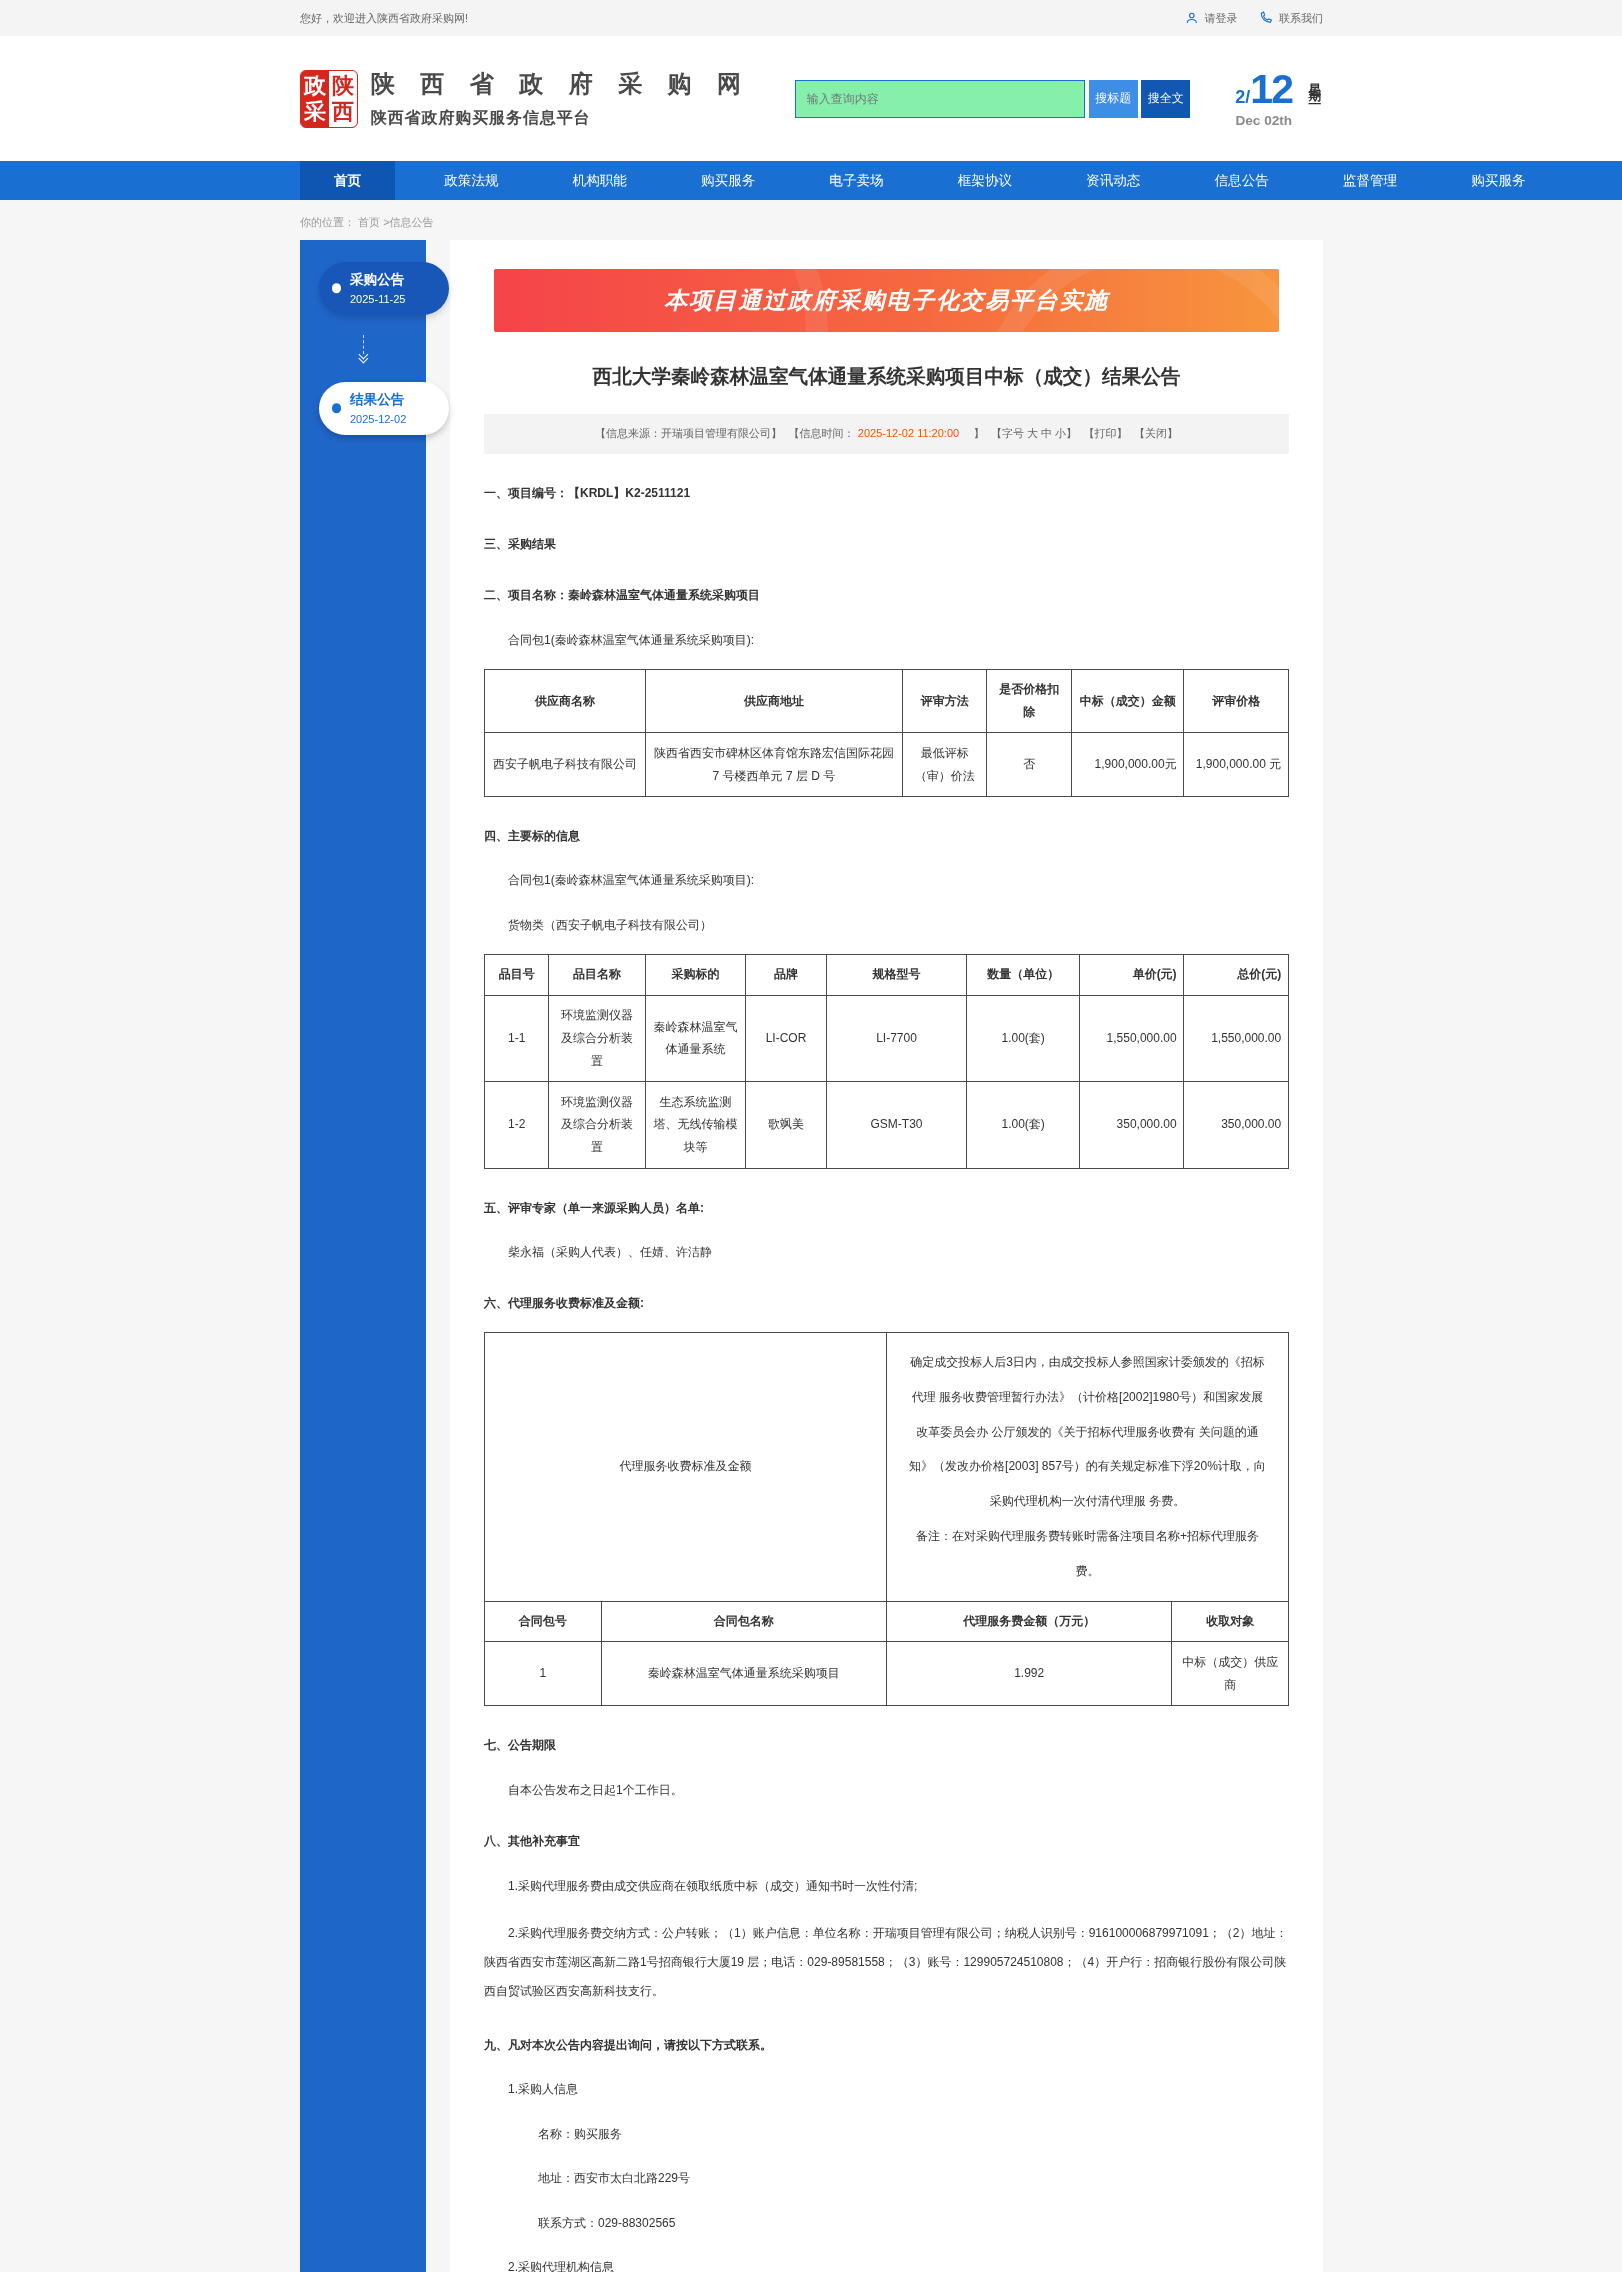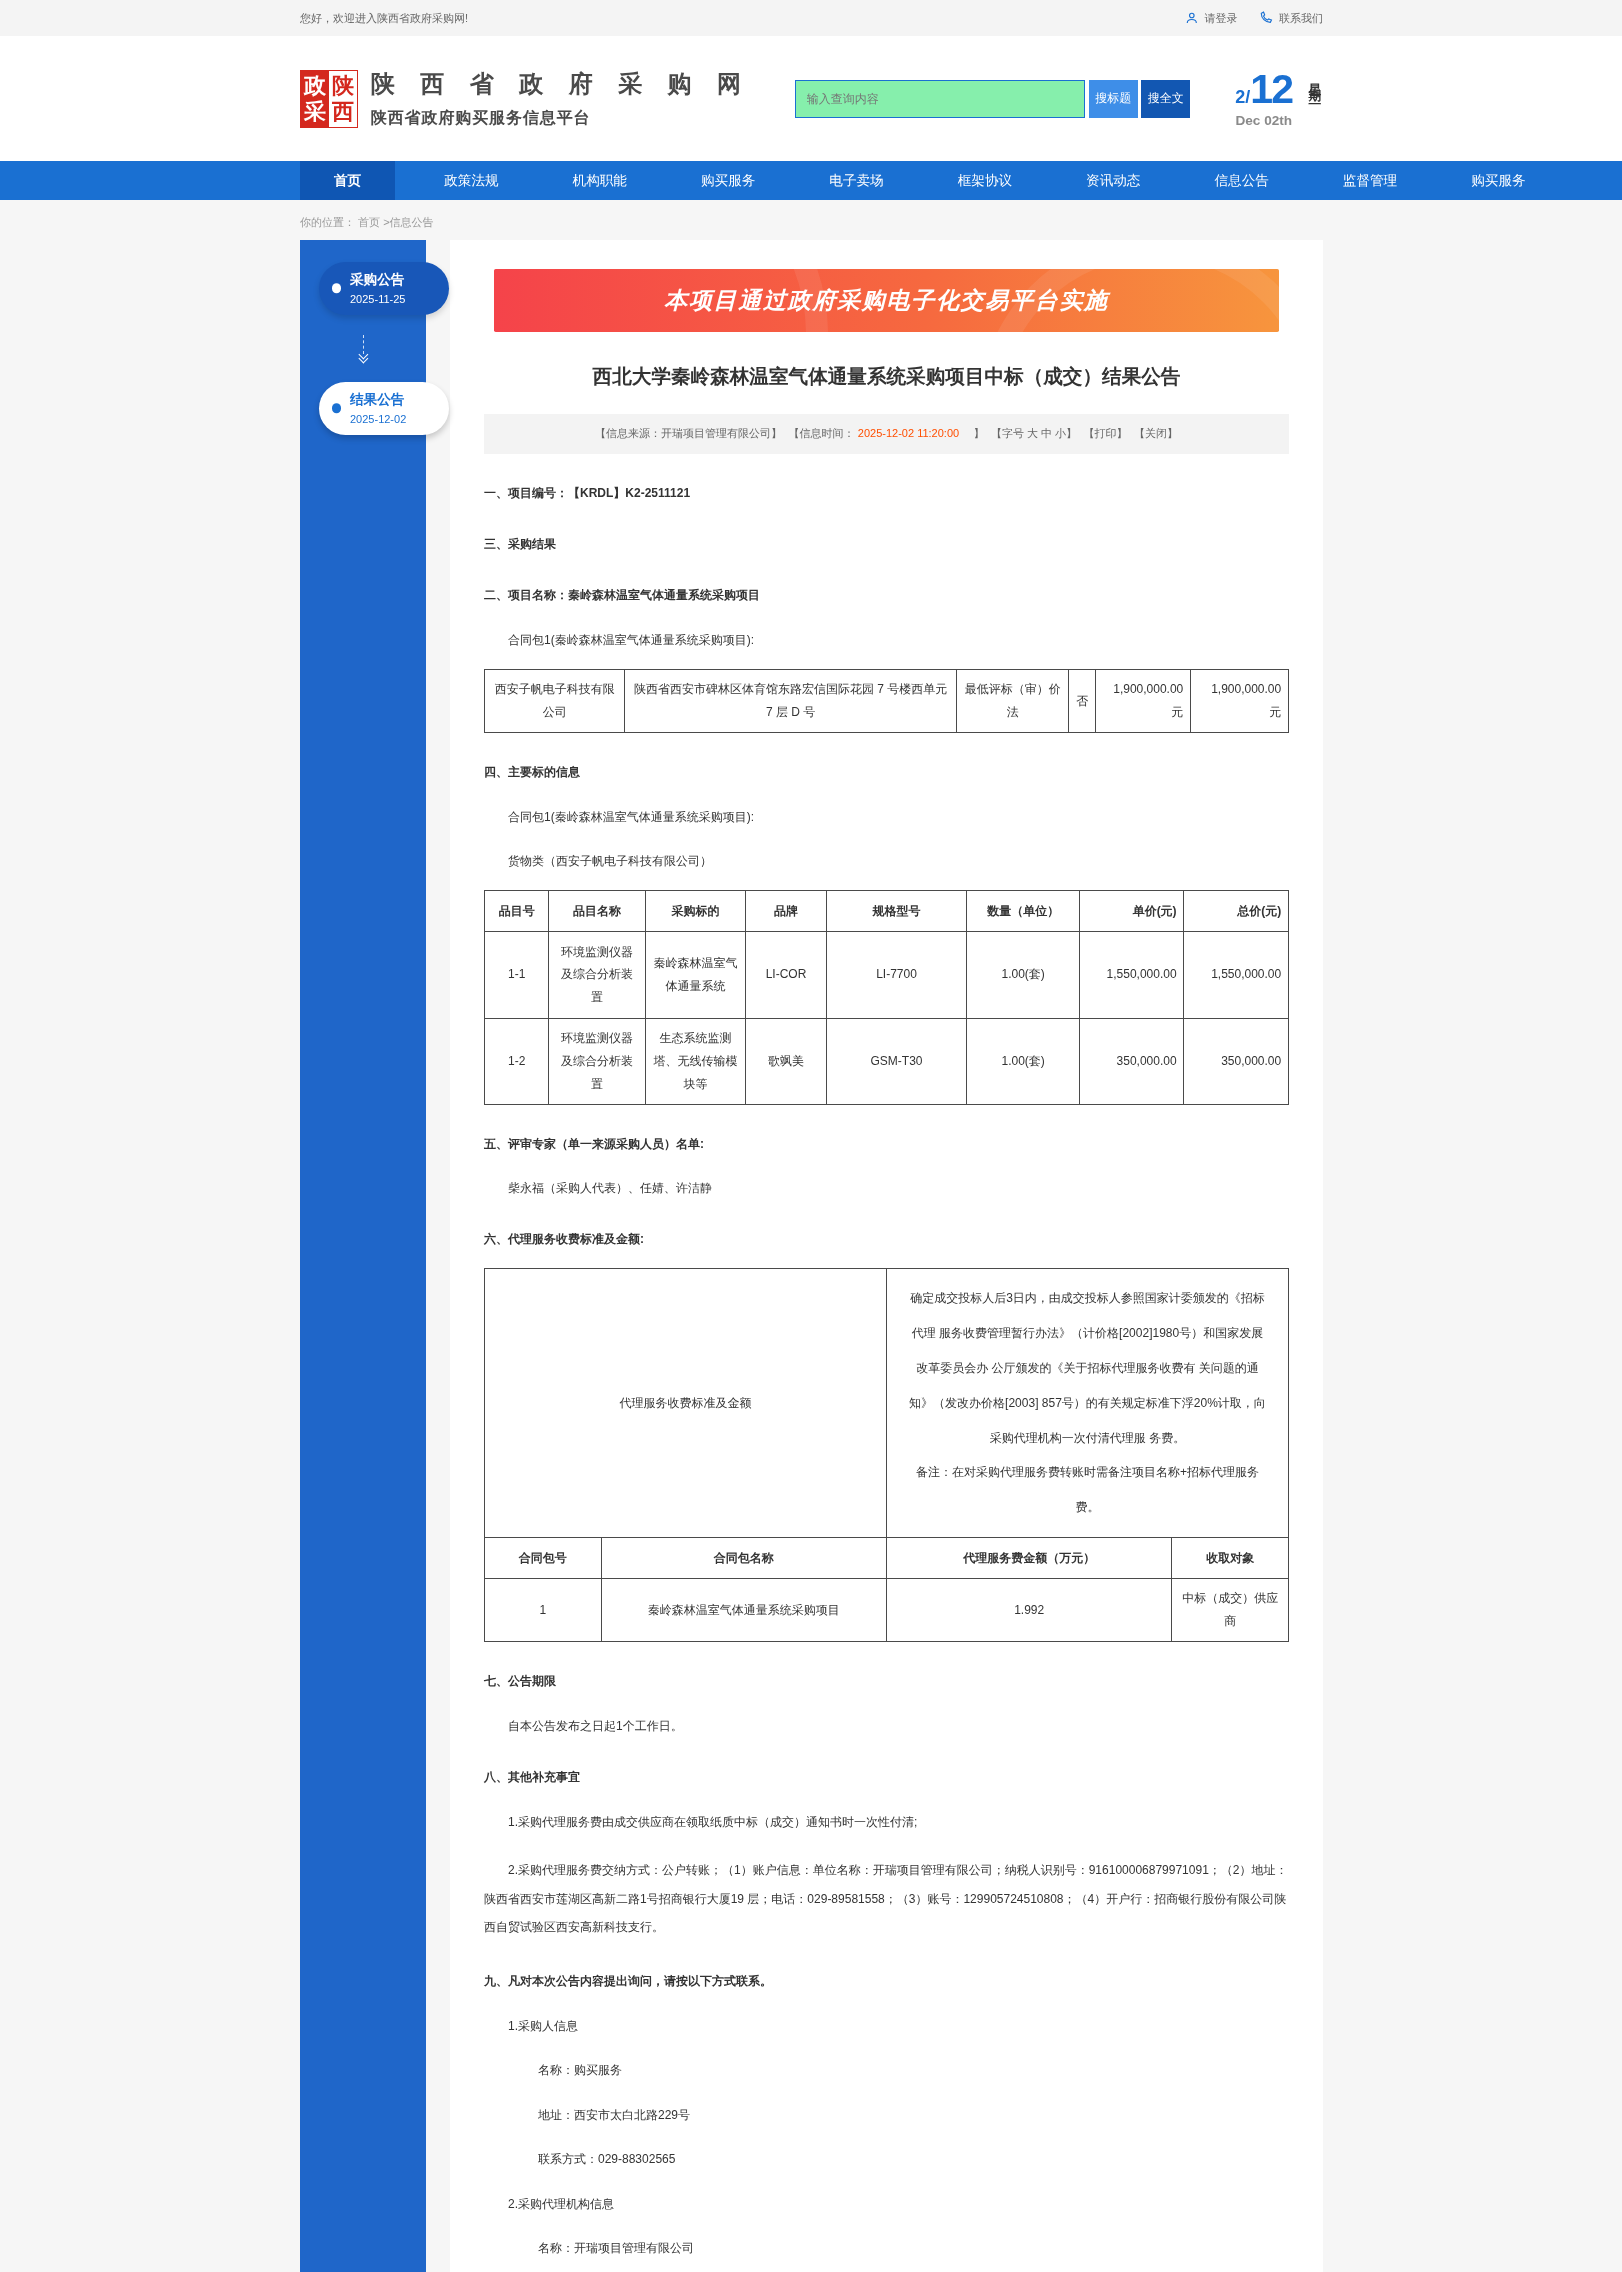--- a/index.html
+++ b/index.html
@@ -15,21 +15,21 @@
   
   .topbar { background:#f4f4f4; height:36px; }
   .topbar-inner { display:flex; justify-content:space-between; align-items:center; height:36px; font-size:11px; color:#666; }
   .topbar-right { display:flex; align-items:center; gap:22px; }
   .top-link { display:flex; align-items:center; gap:6px; cursor:pointer; color:#666; }
   .icon-svg { display:inline-block; vertical-align:middle; }
 
   
   .header-inner { display:flex; align-items:center; justify-content:space-between; height:125px; }
   .brand { display:flex; align-items:center; gap:12.8px; }
-  .logo { width:58px; height:58px; border:1.7px solid #d4281e; border-radius:0; display:flex; overflow:hidden; background:#ec4899; }
+  .logo { width:58px; height:58px; border:1.7px solid #d4281e; border-radius:6px; display:flex; overflow:hidden; background:#ec4899; }
   .logo-col { flex:1; display:flex; align-items:center; justify-content:center; font-weight:bold; font-size:22px; line-height:1.15; }
   .logo-col span { display:inline-block; width:1em; text-align:center; }
   .logo-left { background:#d4281e; color:#fff; }
   .logo-right { background:#fff; color:#d4281e; }
   .brand-text .t1 { font-size:24px; font-weight:bold; color:#4a4a4a; letter-spacing:9.4px; }
   .brand-text .t2 { font-size:16px; font-weight:bold; color:#4a4a4a; margin-top:7.7px; letter-spacing:0.9px; }
 
   .search { display:flex; align-items:center; }
   .search input { width:290px; height:38px; border:1.7px solid #1a70d2; padding:0 10.2px; font-size:12px; color:#333; outline:none; background:#86efac; }
   .search button { height:38px; width:49px; border:none; color:#fff; font-size:12px; cursor:pointer; }
@@ -222,20 +222,28 @@
       </div>
 
       <div class="art">
         <div class="h">一、项目编号：【KRDL】K2-2511121</div>
         <div class="h">三、采购结果</div>
         <div class="h">二、项目名称：秦岭森林温室气体通量系统采购项目</div>
         <p class="p-indent">合同包1(秦岭森林温室气体通量系统采购项目):</p>
 
         <table class="t1">
           <tbody>
+              <tr>
+            <th>供应商名称</th>
+            <th>供应商地址</th>
+            <th>评审方法</th>
+            <th>是否价格扣除</th>
+            <th>中标（成交）金额</th>
+            <th>评审价格</th>
+          </tr>
           <tr>
             <td>西安子帆电子科技有限公司</td>
             <td>陕西省西安市碑林区体育馆东路宏信国际花园 7 号楼西单元 7 层 D 号</td>
             <td>最低评标（审）价法</td>
             <td>否</td>
             <td class="ra">1,900,000.00元</td>
             <td class="ra">1,900,000.00 元</td>
           </tr>
         </tbody>
           </table>

